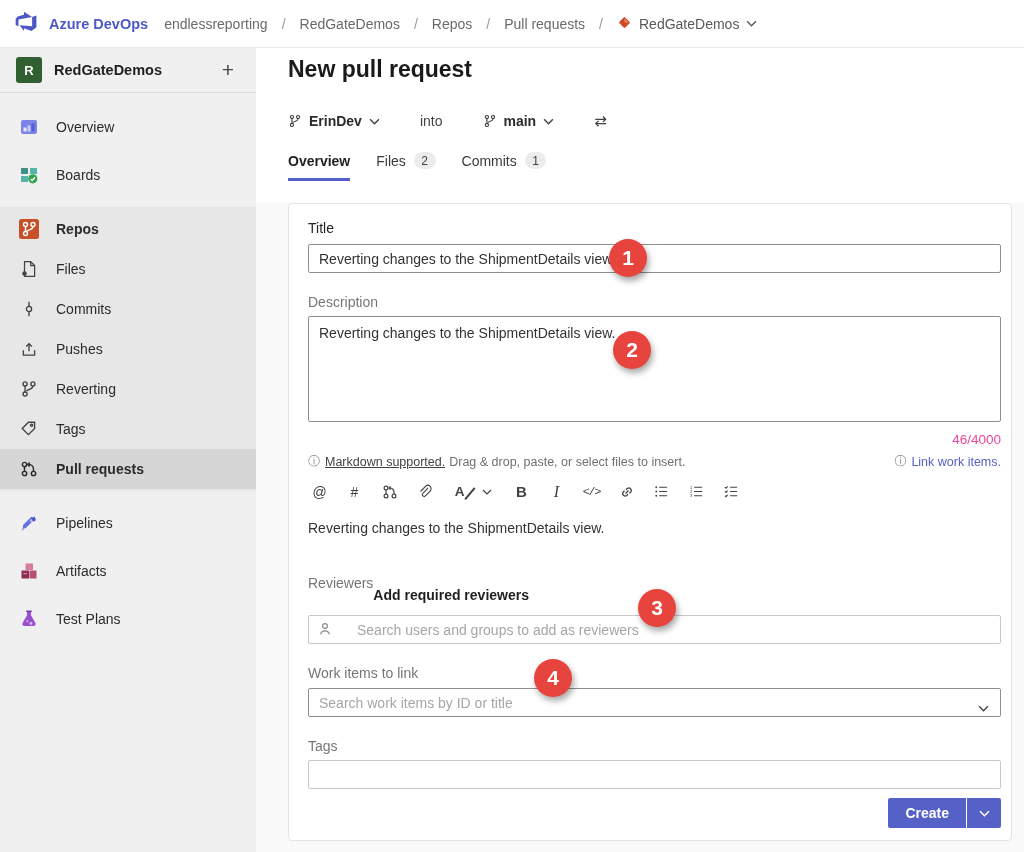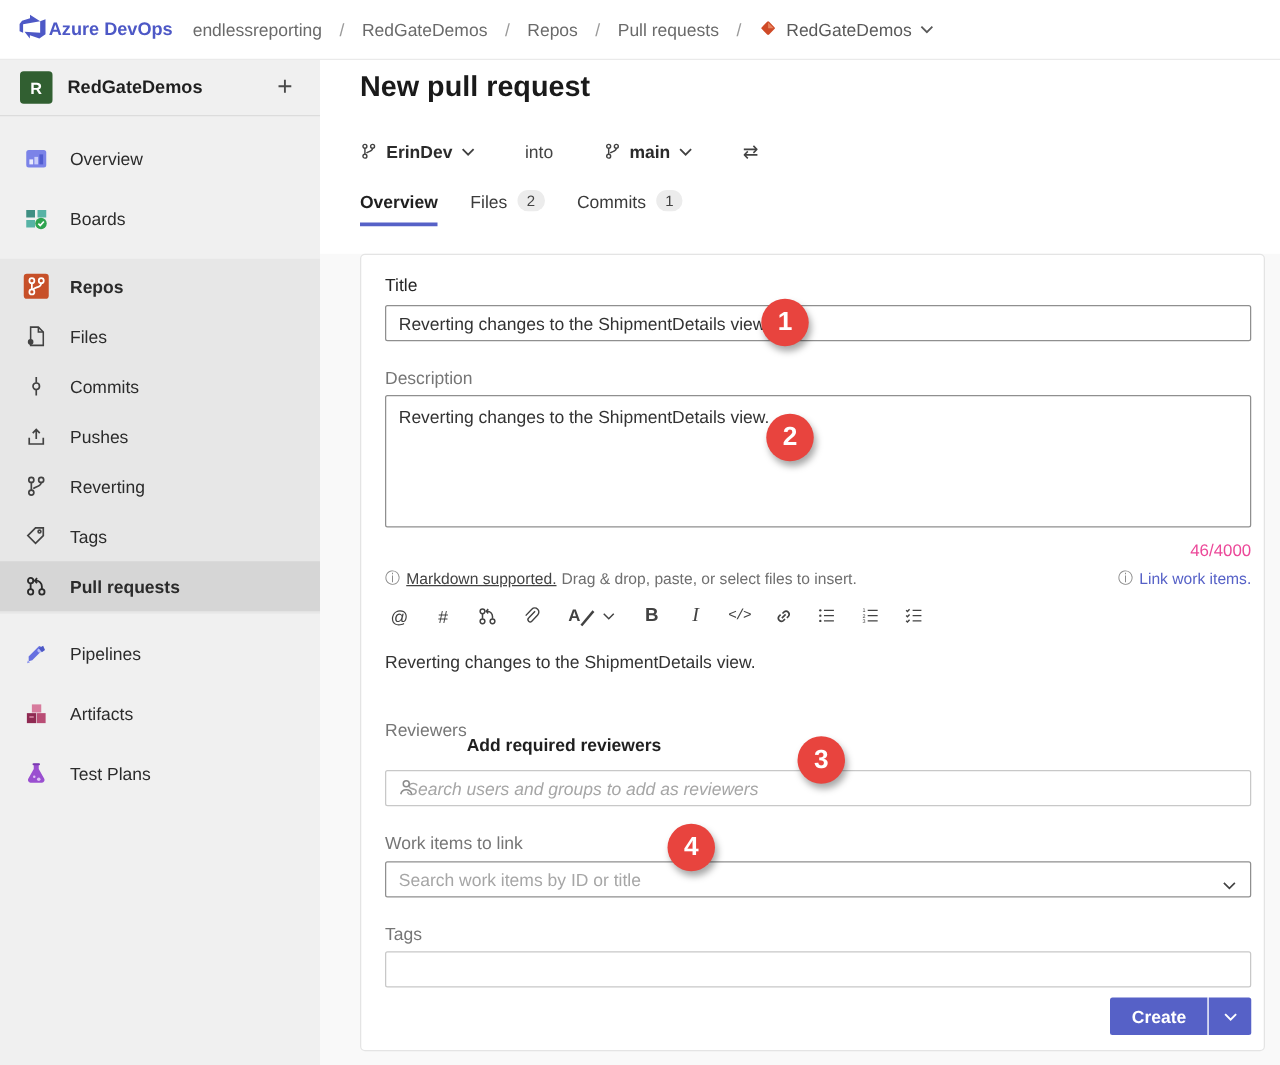--- a/index.html
+++ b/index.html
@@ -2,21 +2,21 @@
 <html><head>
 <meta charset="utf-8">
 <style>
   * { margin:0; padding:0; box-sizing:border-box; }
   html,body { width:1024px; height:852px; overflow:hidden;
     font-family:"Liberation Sans","DejaVu Sans",sans-serif; background:#fff; color:#252525; }
 
   
   .topbar { position:absolute; left:0; top:0; width:1024px; height:48px; background:#fff;
     border-bottom:1px solid #eaeaea; display:flex; align-items:center; padding:0 14px; }
-  .brand { display:flex; align-items:center; cursor:pointer; }
+  .brand { display:flex; align-items:center; gap:10px; cursor:pointer; }
   .brand-name { color:#4d58c6; font-weight:700; font-size:14.5px; }
   .crumbs { display:flex; align-items:center; gap:14px; margin-left:16px; font-size:14px; color:#6a6a6a; }
   .crumb { cursor:pointer; }
   .crumb-sep { color:#9a9a9a; }
   .repo-picker { display:flex; align-items:center; gap:7px; color:#595959; cursor:pointer; }
 
   
   .sidebar { position:absolute; left:0; top:48px; width:256px; height:804px; background:#f0f0f0; }
   .proj-head { height:44px; display:flex; align-items:center; padding:0 16px; gap:12px; }
   .proj-avatar { width:26px; height:26px; border-radius:3px; background:#315f31; color:#fff;
@@ -70,21 +70,21 @@
   .tbtn.bold-g { font-weight:700; font-size:15px; }
   .tbtn.italic-g { font-family:"Liberation Serif",serif; font-style:italic; font-size:16px; }
   .tbtn.code-g { font-family:"Liberation Mono",monospace; font-size:11.5px; letter-spacing:-1px; }
   .format-a { position:relative; font-size:13.5px; font-weight:600; }
   .format-a::after { content:""; position:absolute; right:-6px; top:2px; width:1.5px; height:15px;
     background:#424242; transform:rotate(40deg); }
   .preview-text { margin-top:17px; font-size:14px; color:#333; }
   .rev-row { display:flex; align-items:center; margin-top:27px; }
   .rev-action { font-size:14px; font-weight:700; color:#1f1f1f; cursor:pointer;margin-top:24px; }
   .icon-input { position:relative; margin-top:12px; }
-  .icon-input input { padding-left:16px;font-style:italic; }
+  .icon-input input { padding-left:48px; }
   .icon-input .lead-ic { position:absolute; left:9px; top:6px; }
   .select-wrap { position:relative; margin-top:7px; }
   .select-wrap input { padding-right:32px; }
   .select-wrap .chev { position:absolute; right:12px; top:10px; }
   .sec-label { margin-top:21px; }
   .create-row { position:absolute; right:10px; bottom:12px; display:flex; cursor:pointer; }
   .create-main { background:#5661c7; color:#fff; font-size:14px; font-weight:600; height:30px;
     display:flex; align-items:center; padding:0 17px; border-radius:2px 0 0 2px; }
   .create-split { width:1px; background:rgba(255,255,255,0.55); }
   .create-caret { background:#5661c7; width:34px; height:30px; display:flex; align-items:center;

